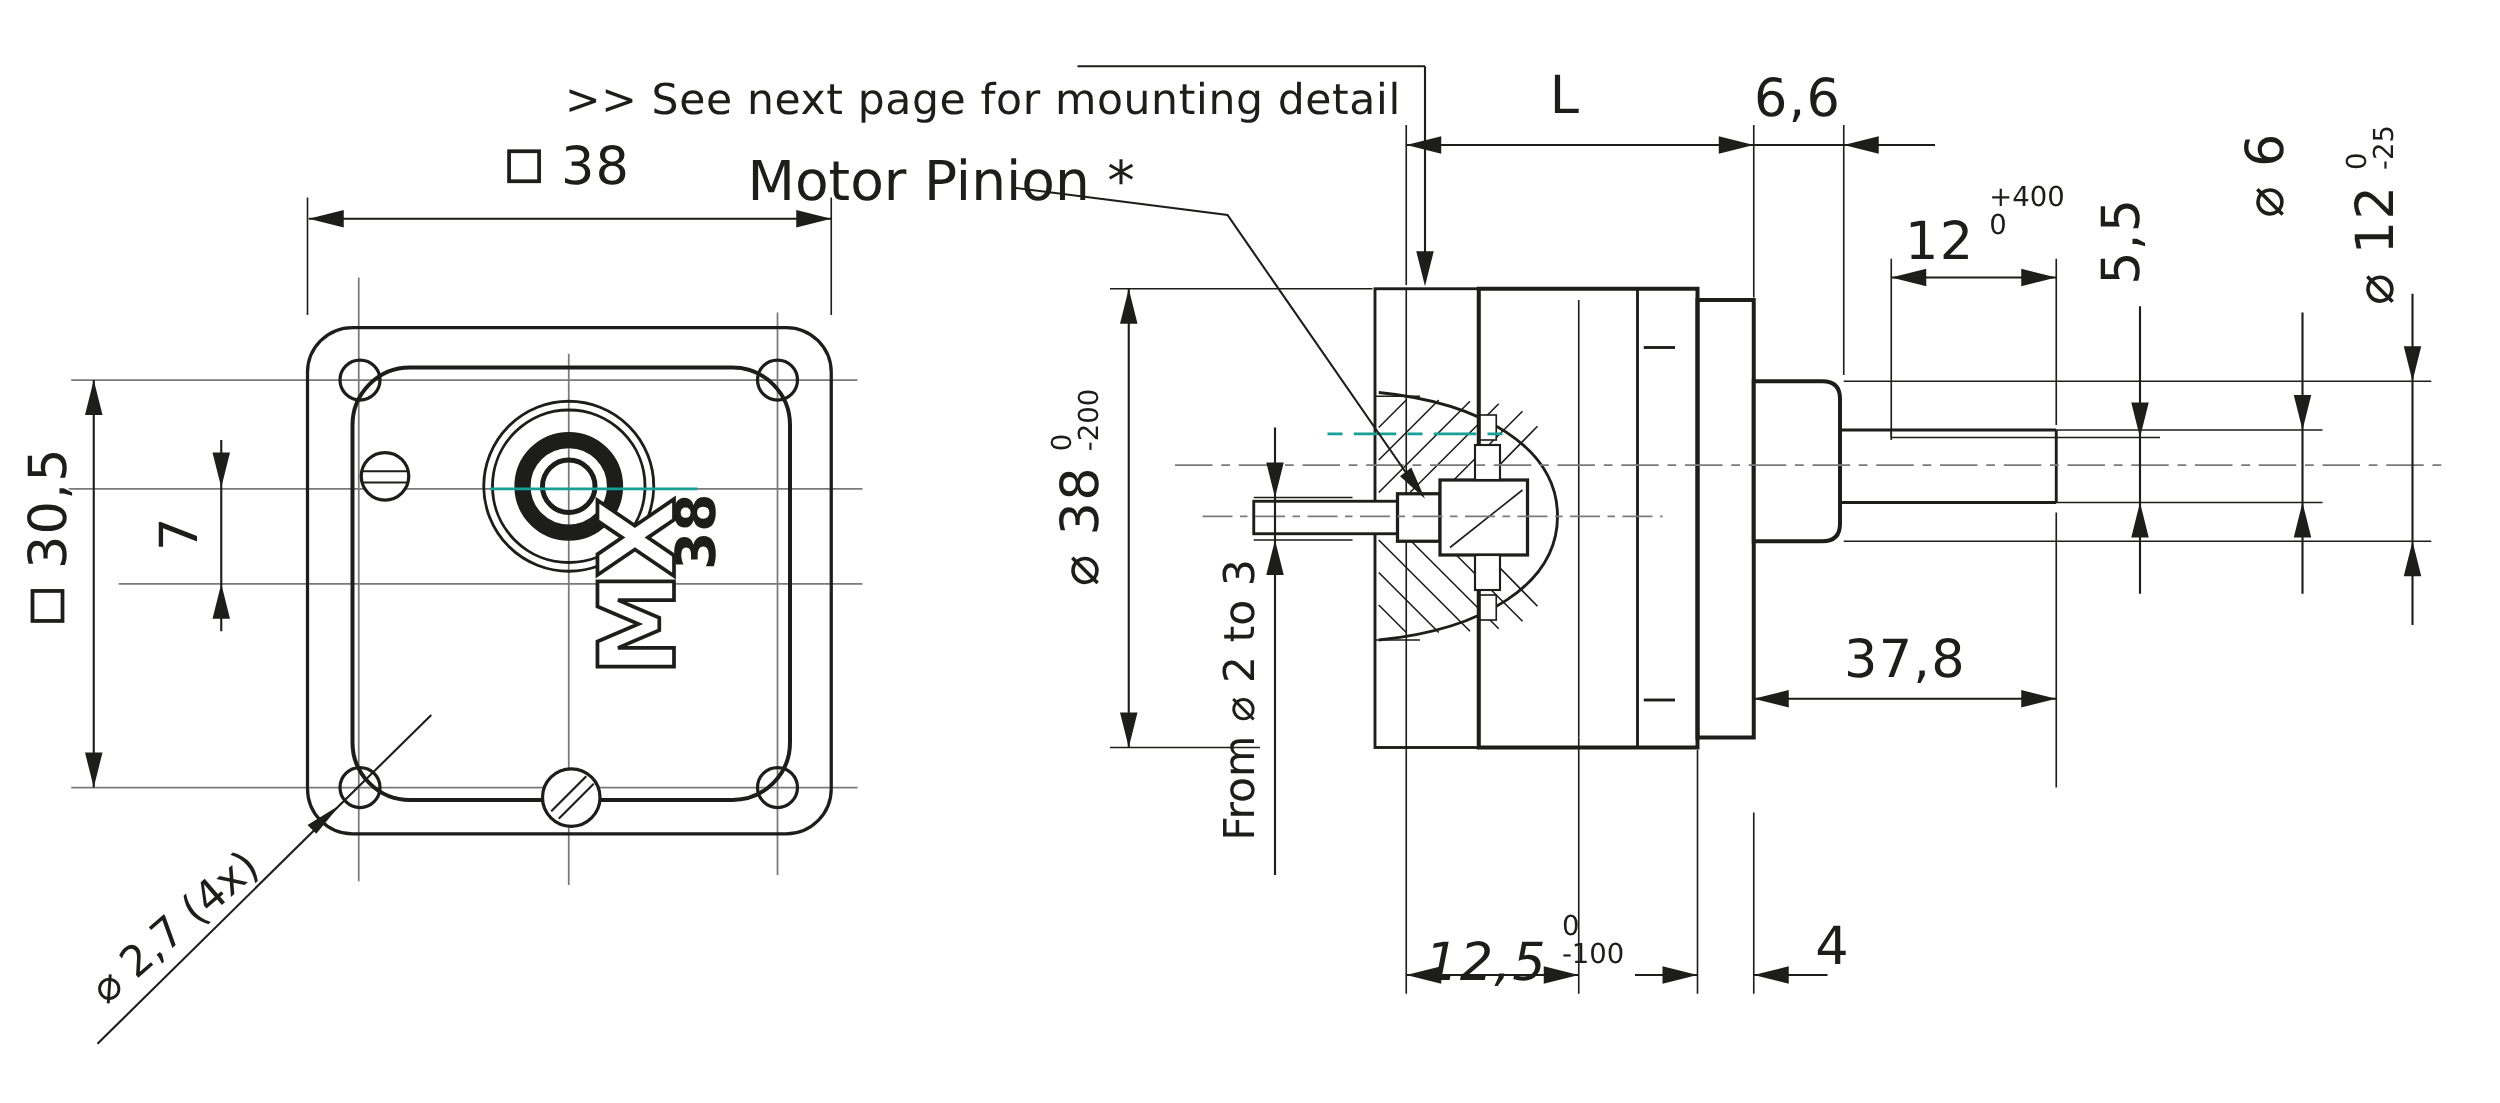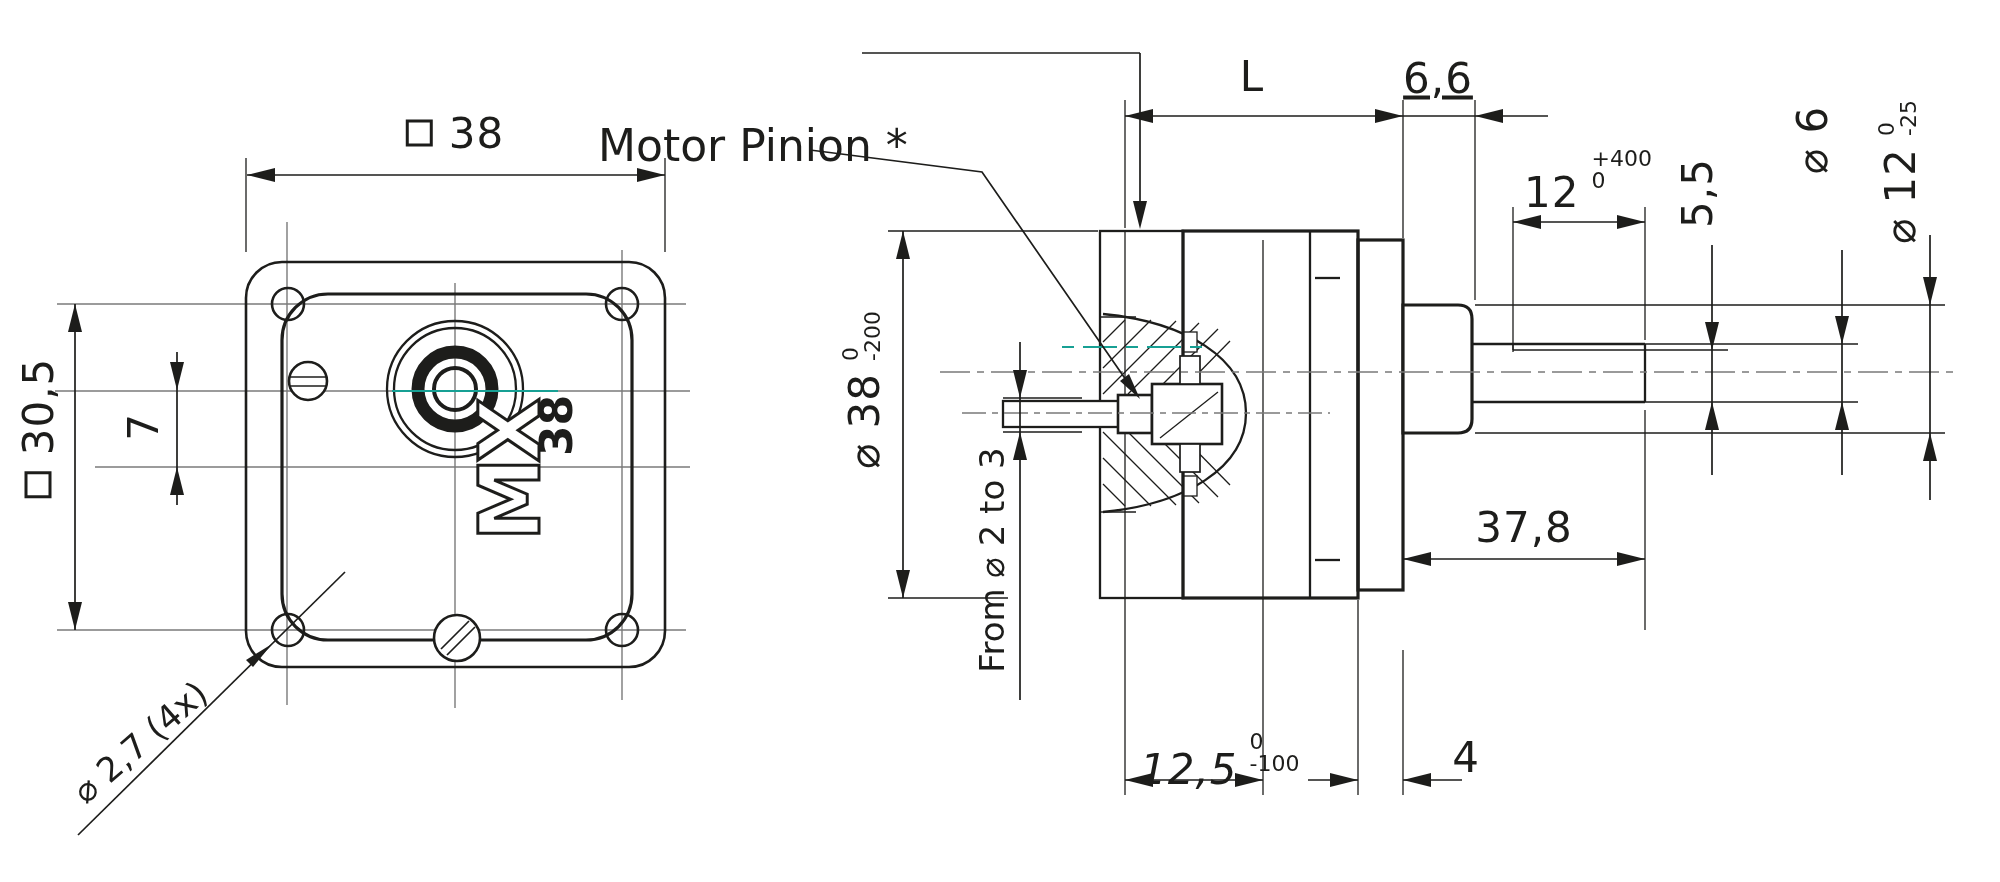--- a/index.html
+++ b/index.html
@@ -206,35 +206,36 @@
     <polyline class="ln lw15" points="810,150 982,172 1133,390"></polyline>
     <polygon class="ah" points="1140,399 1129,374 1120,381"></polygon>
   </g>
 
   <g>
     <text transform="translate(539,541) rotate(-90)" font-family="DejaVu Sans, sans-serif" font-size="84" font-weight="bold" letter-spacing="-5" fill="#ffffff" stroke="#1d1d1b" stroke-width="3">MX</text>
     <text transform="translate(572,456) rotate(-90)" font-family="DejaVu Sans, sans-serif" font-size="44" font-weight="bold" fill="#1d1d1b">38</text>
   </g>
 </svg>
 
+<div class="lbl note" style="left:452px;top:60px;">&gt;&gt; See next page for mounting detail</div>
 <div class="lbl" style="left:598px;top:120px;font-size:44px;">Motor Pinion *</div>
 
 <div class="lbl ctr row" style="left:455px;top:133px;align-items:center;">
   <span class="sqbox"></span>
   <span class="dim">38</span>
 </div>
 <div class="lbl rot row" style="left:38px;top:428px;align-items:center;">
   <span class="sqbox"></span>
   <span class="dim">30,5</span>
 </div>
 <div class="lbl rot dim" style="left:143px;top:427px;">7</div>
 <div class="lbl rot41" style="left:140px;top:742px;font-size:34px;">⌀ 2,7 (4x)</div>
 
 <div class="lbl ctr dim" style="left:1252px;top:76px;">L</div>
-<div class="lbl ctr dim" style="left:1438px;top:78px;text-decoration:underline;">6,6</div>
+<div class="lbl ctr dim" style="left:1438px;top:78px;">6,6</div>
 
 <div class="lbl row" style="left:1524px;top:148px;">
   <span class="dim num-shift">12</span>
   <span class="tol">
     <span>+400</span>
     <span>0</span>
   </span>
 </div>
 
 <div class="lbl rot dim" style="left:1697px;top:193px;">5,5</div>

